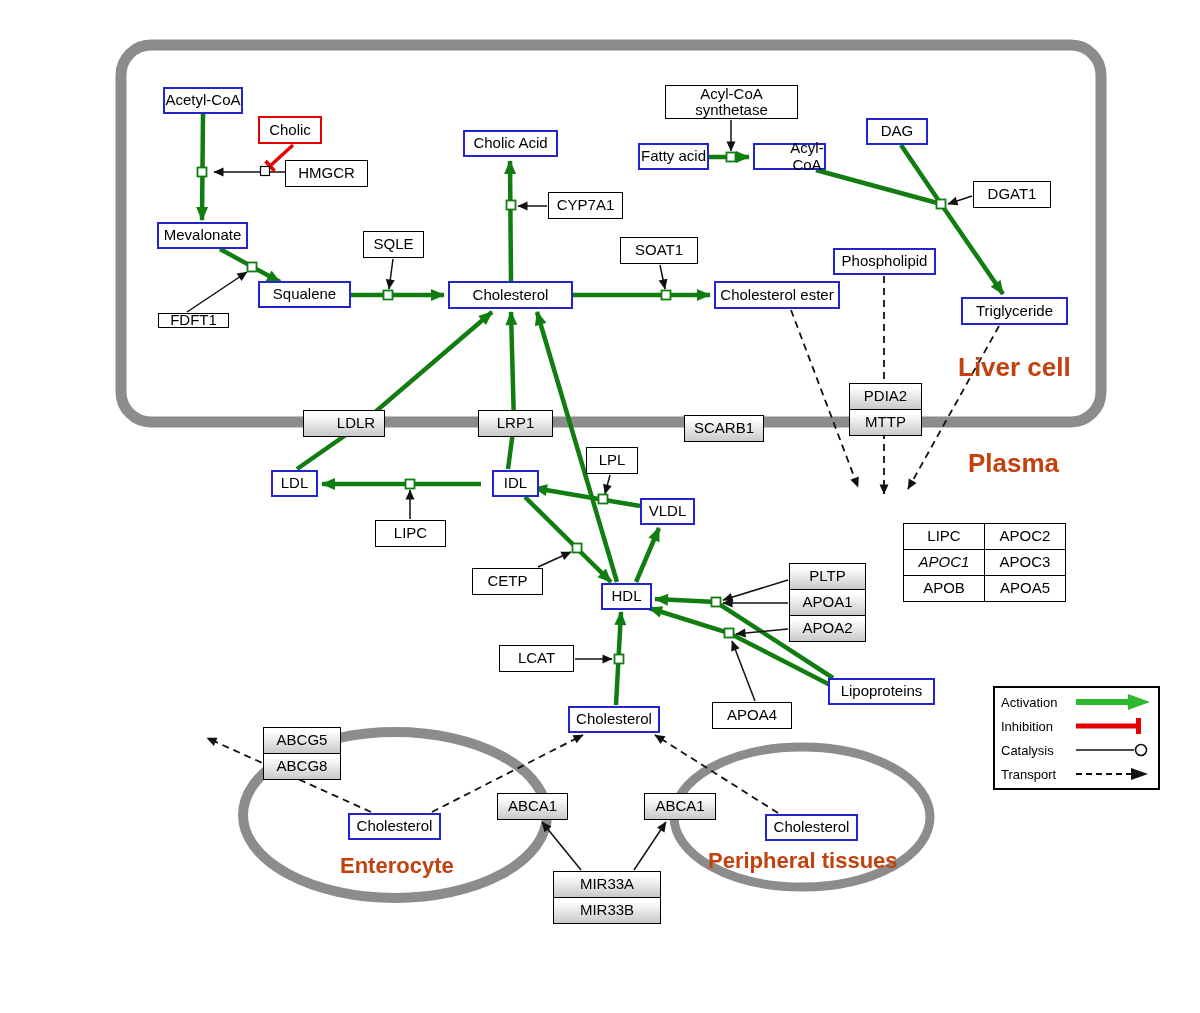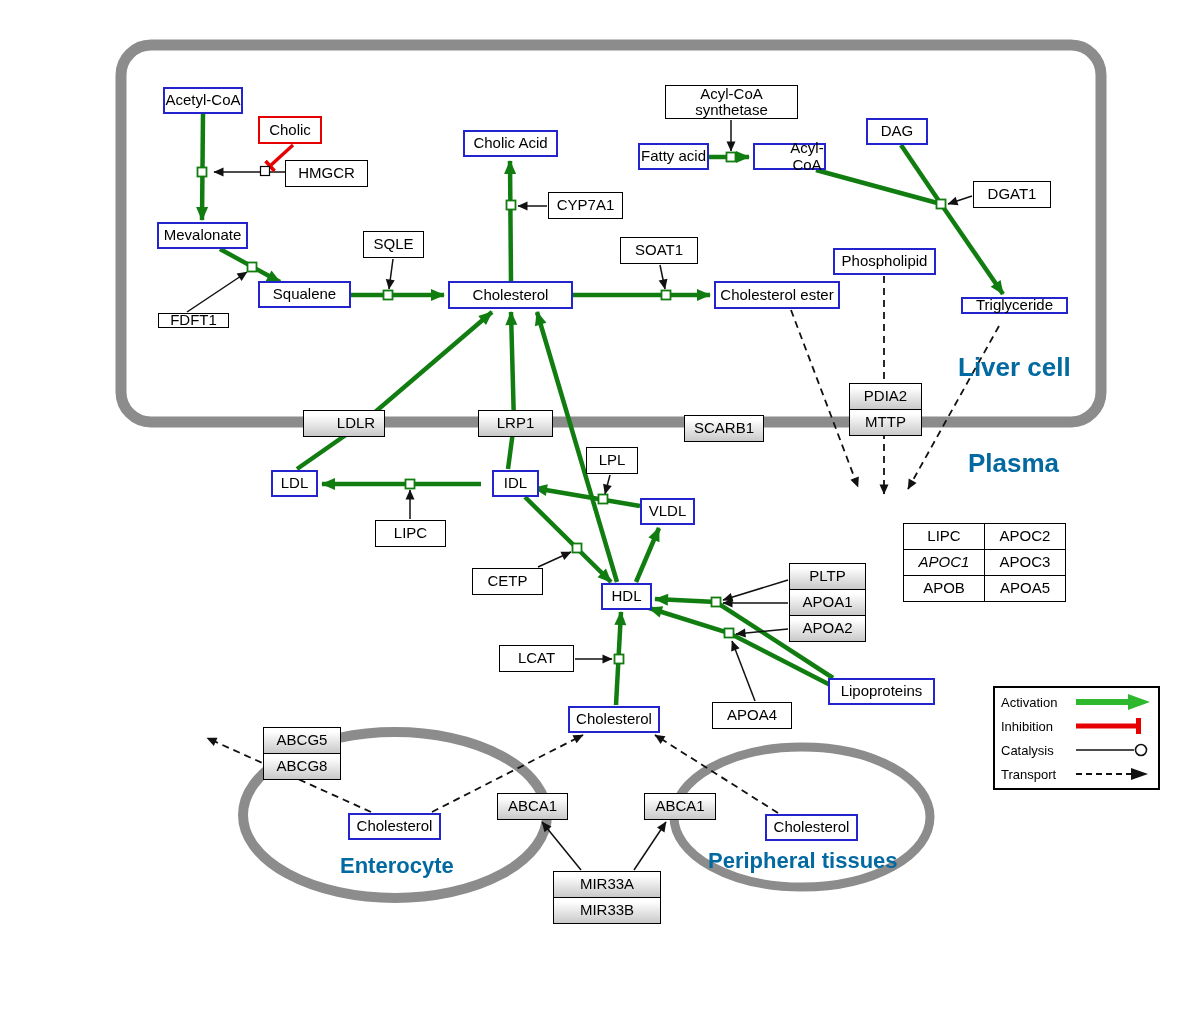--- a/index.html
+++ b/index.html
@@ -13,21 +13,21 @@
   .node.metabolite{border:2.6px solid #2424cf;}
   .node.inhibitor{border:2.6px solid #e60000;}
   .node.membrane{background:linear-gradient(#ffffff 15%, #c9c9c9 100%);}
   .edge{fill:none;}
   .edge-activation{stroke:#117d11;stroke-width:4.5;}
   .edge-catalysis{stroke:#111;stroke-width:1.5;}
   .edge-transport{stroke:#111;stroke-width:1.8;stroke-dasharray:7 5;}
   .edge-inhibition{stroke:#e60000;stroke-width:3.4;}
   .anchor-green{fill:#fff;stroke:#117d11;stroke-width:1.8;}
   .anchor-black{fill:#fff;stroke:#000;stroke-width:1.2;}
-  .region-label{position:absolute;color:#0369a1;font-weight:bold;z-index:2;}
+  .region-label{position:absolute;color:#c2410c;font-weight:bold;z-index:2;}
   .region-label.big{font-size:26px;}
   .region-label.mid{font-size:22px;}
   .legend{position:absolute;left:993px;top:686px;width:167px;height:104px;
           border:2.5px solid #000;box-sizing:border-box;background:#fff;z-index:3;
           display:flex;flex-direction:column;justify-content:space-around;padding:2px 6px;}
   .legend-row{display:flex;align-items:center;justify-content:space-between;}
   .legend-row span{font-size:13px;color:#000;}
 </style>
 </head>
 <body>
@@ -158,21 +158,21 @@
       </div>
       <div class="node metabolite" style="left: 866px; top: 118px; width: 62px; height: 27px;">
         <span>DAG</span>
       </div>
       <div class="node gene" style="left: 973px; top: 181px; width: 78px; height: 27px;">
         <span>DGAT1</span>
       </div>
       <div class="node metabolite" style="left: 833px; top: 248px; width: 103px; height: 27px;">
         <span>Phospholipid</span>
       </div>
-      <div class="node metabolite" style="left: 961px; top: 297px; width: 107px; height: 17px; justify-content: center;">
+      <div class="node metabolite" style="left: 961px; top: 297px; width: 107px; height: 28px; justify-content: center;">
         <span>Triglyceride</span>
       </div>
       <div class="node membrane" style="left: 303px; top: 410px; width: 82px; height: 27px; padding-left: 24px;">
         <span>LDLR</span>
       </div>
       <div class="node membrane" style="left: 478px; top: 410px; width: 75px; height: 27px;">
         <span>LRP1</span>
       </div>
       <div class="node membrane" style="left: 684px; top: 415px; width: 80px; height: 27px;">
         <span>SCARB1</span>

